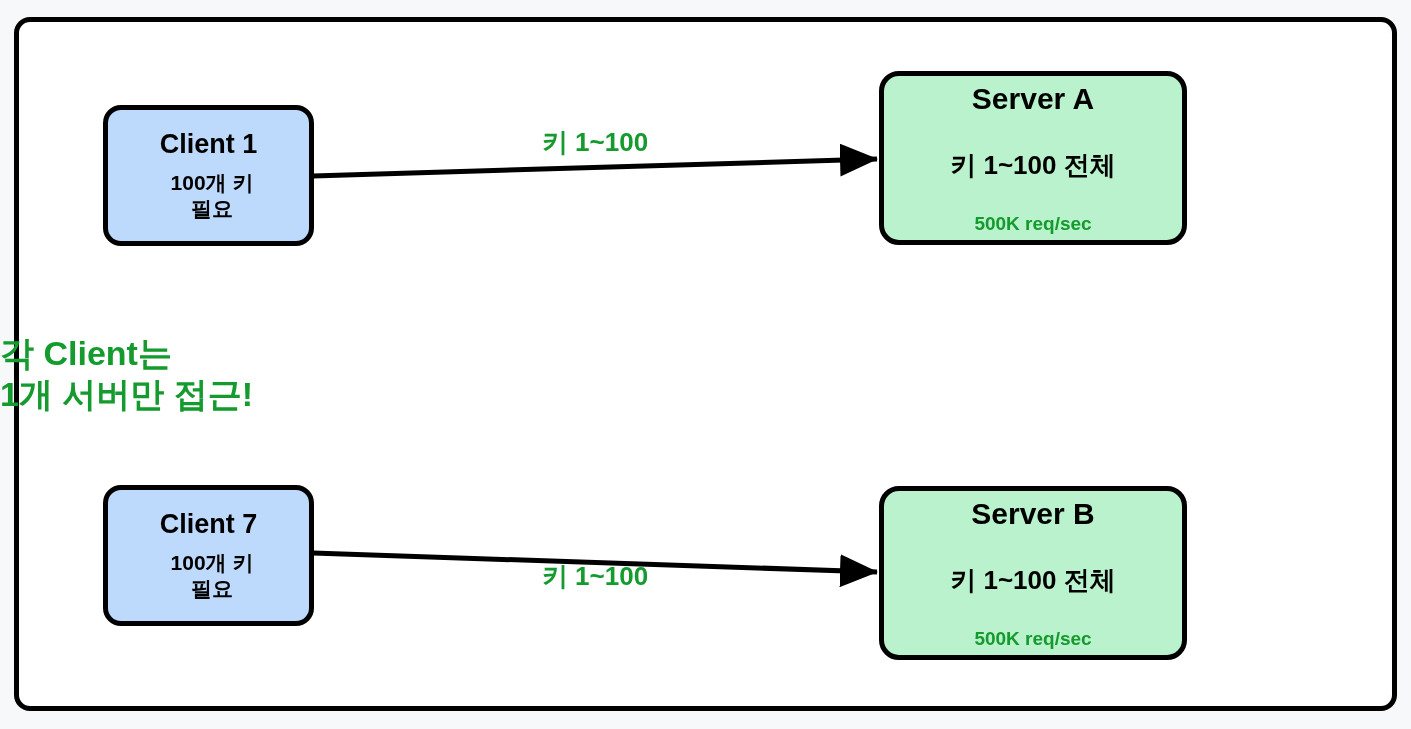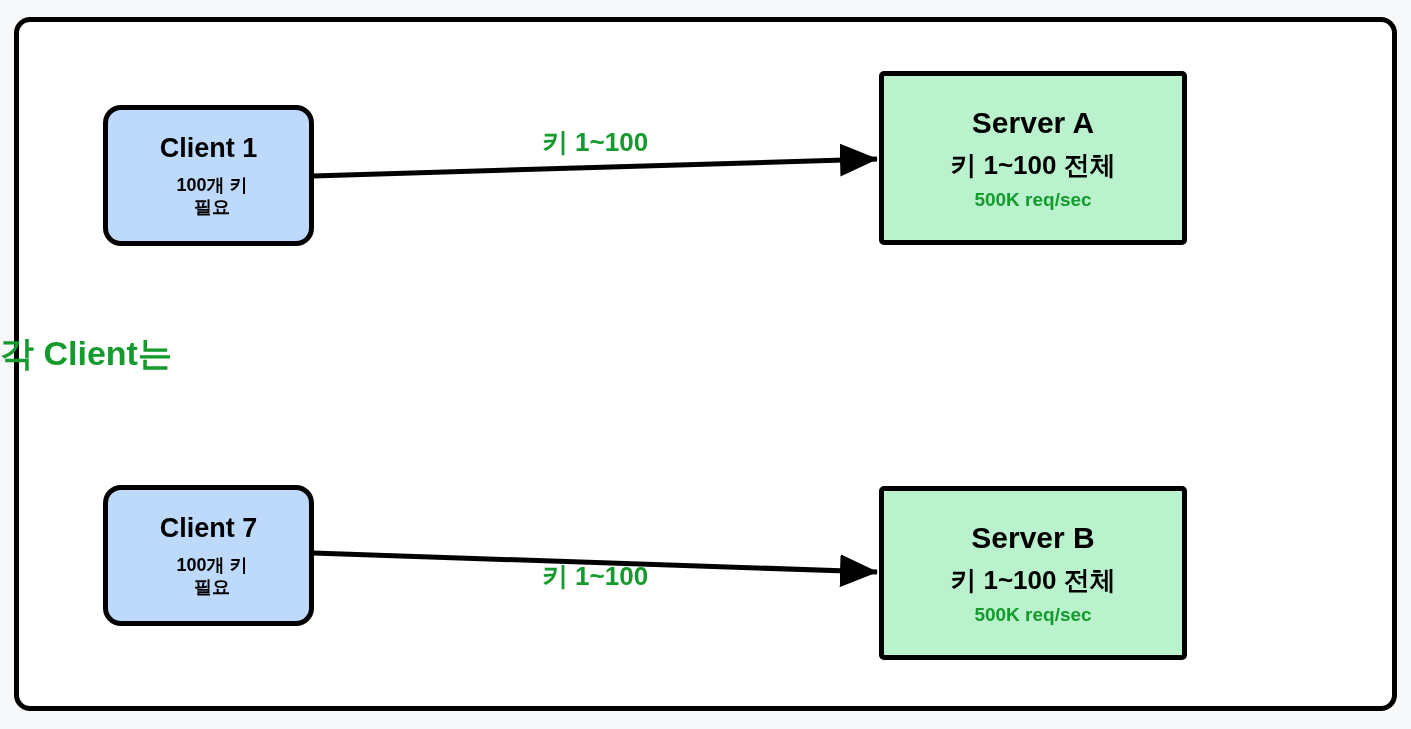--- a/index.html
+++ b/index.html
@@ -39,29 +39,30 @@
     color: var(--ink);
   }
   .client-node {
     width: 211px; height: 141px;
     background: var(--client-fill);
     border-radius: 18px;
   }
   .server-node {
     width: 308px; height: 174px;
     background: var(--server-fill);
-    border-radius: 5px;
+    border-radius: 20px;
+    gap: 24px;
   }
   #client-1 { left: 103px; top: 105px; }
   #client-2 { left: 103px; top: 485px; }
   #server-a { left: 879px; top: 71px; }
   #server-b { left: 879px; top: 486px; text-align: center; }
 
   .client-title { font-size: 27px; font-weight: 700; margin-bottom: 10px; }
-  .client-sub   { font-size: 18px; font-weight: 700; line-height: 1.25; margin-left: 7px; }
+  .client-sub   { font-size: 21px; font-weight: 700; line-height: 1.25; margin-left: 7px; }
 
   .server-title { font-size: 30px; font-weight: 700; margin-bottom: 8px; }
   .server-keys  { font-size: 26px; font-weight: 700; margin-bottom: 6px; }
   .server-rate  { font-size: 19px; font-weight: 700; color: var(--accent-green); }
 
   .arrow-layer {
     position: absolute;
     left: 0; top: 0;
     width: 1411px; height: 729px;
     pointer-events: none;
@@ -132,15 +133,16 @@
     <div class="server-title">Server B</div>
     <div class="server-keys">키 1~100 전체</div>
     <div class="server-rate">500K req/sec</div>
   </div>
 
   <div class="edge-label" id="edge-label-1">키 1~100</div>
   <div class="edge-label" id="edge-label-2">키 1~100</div>
 
   <div class="annotation">
     <div>각 Client는</div>
+    <div>1개 서버만 접근!</div>
   </div>
 
 </div>
 
 </body></html>

